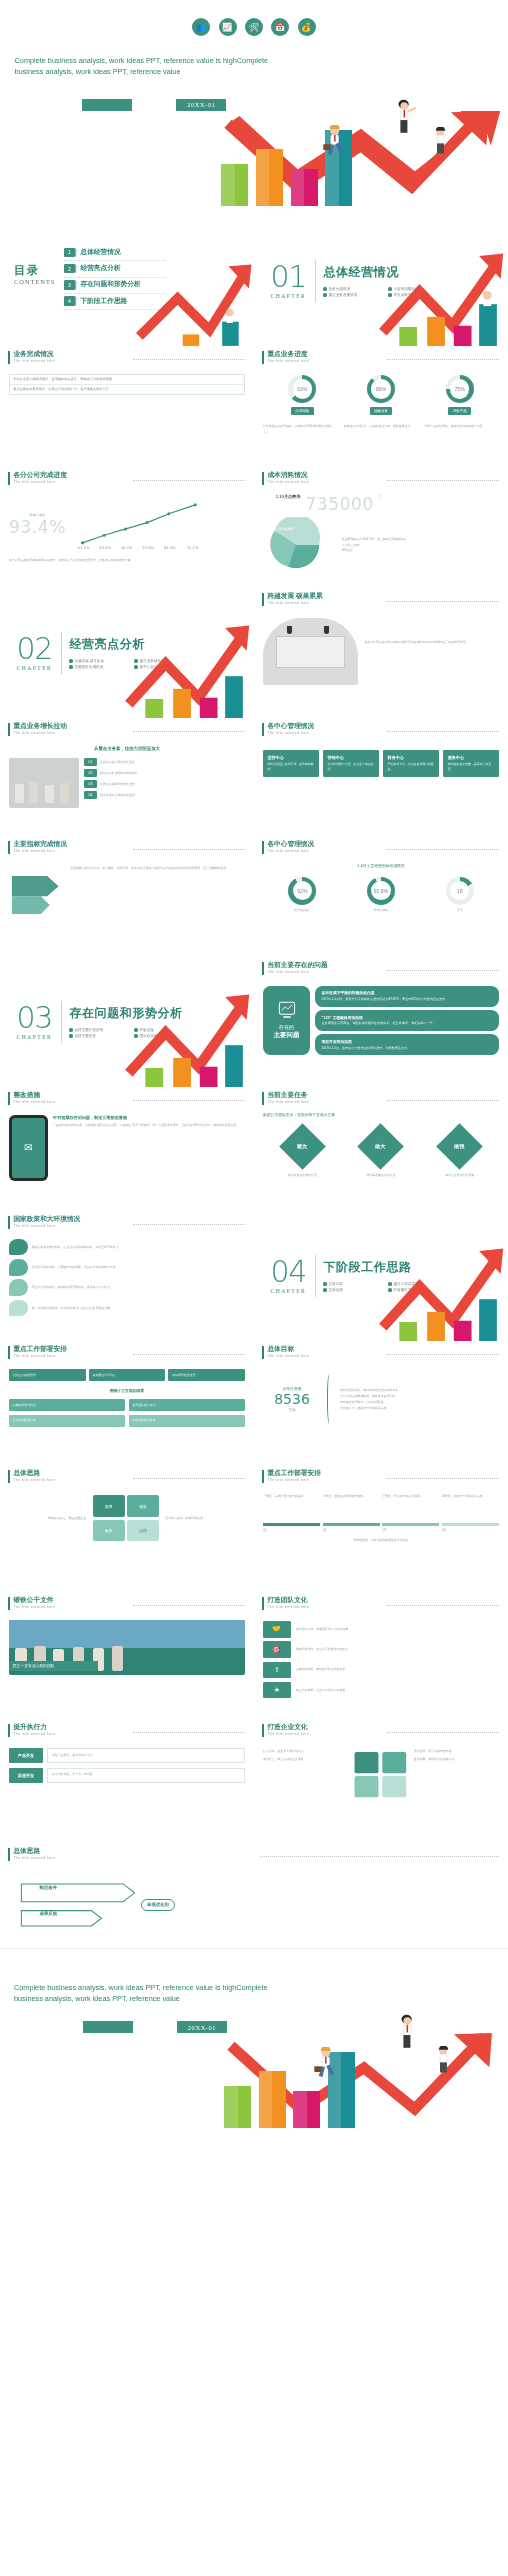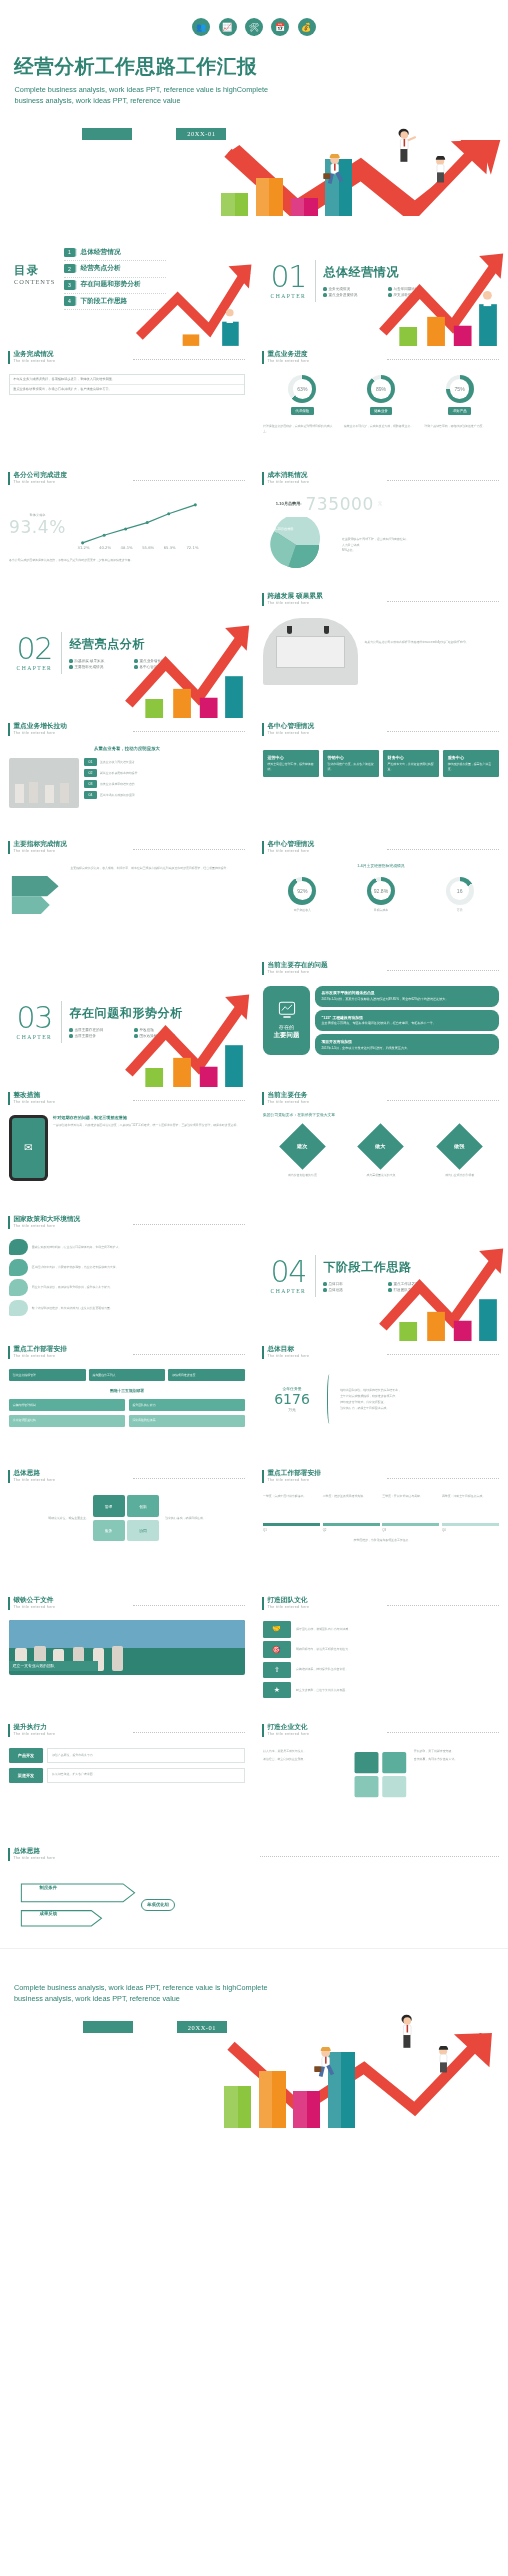--- a/index.html
+++ b/index.html
@@ -147,21 +147,20 @@
 <div class="page">
 
   <div class="slide full cover">
     <div class="cover-icons">
       <div class="ic">👥</div>
       <div class="ic">📈</div>
       <div class="ic">🛠</div>
       <div class="ic">📅</div>
       <div class="ic">💰</div>
     </div>
-    <div class="cover-title">经营分析工作思路工作汇报</div>
     <div class="cover-sub">Complete business analysis, work ideas PPT, reference value is highComplete business analysis, work ideas PPT, reference value</div>
     <div class="cover-badges">
       <div class="badge-blank"></div>
       <div class="badge-date">20XX-01</div>
     </div>
 
     <div class="graphic">
       <svg class="arrow-svg" width="299" height="95" viewBox="0 0 470 150">
         <path d="M40 20 L150 120 L250 55 L330 120 L440 5 L455 55 L470 0 L405 -5 L420 28 L335 95 L250 28 L150 92 L58 8 Z" fill="#e8483c"></path>
         <path d="M40 20 L150 120 L250 55 L330 120 L440 5" fill="none" stroke="#e8483c" stroke-width="17"></path>
@@ -389,21 +388,21 @@
     <div class="slide half" style="height:121px">
       <div class="sh">
         <i class="tick"></i>
         <div class="txt">
           <div class="cn">成本消耗情况</div>
           <div class="en">The  title  entered here</div>
         </div>
         <i class="rule"></i>
       </div>
       <div class="cbody">
-        <div style="display:flex;align-items:center;gap:3.8px;margin-top:5.1px;margin-left:12.7px">
+        <div style="display:flex;align-items:flex-start;gap:3.8px;margin-top:5.1px;margin-left:12.7px">
           <span style="font-size:4.1px;font-weight:bold;color:#4d5a58">1-10月总费用:</span>
           <span class="kpi-big">735000</span>
           <span style="font-size:4.4px;color:#cfdedb">元</span>
         </div>
         <div style="display:flex;align-items:center;gap:9px;margin-top:3.8px">
           <svg width="70" height="56" viewBox="0 0 110 88">
             <circle cx="52" cy="44" r="36" fill="#3d9180"></circle>
             <path d="M52 44 L88 44 A36 36 0 0 1 40 78 Z" fill="#5cae9c"></path>
             <path d="M52 44 L40 78 A36 36 0 0 1 18 22 Z" fill="#86c7b8"></path>
             <path d="M52 44 L18 22 A36 36 0 0 1 88 44 Z" fill="#b8ded5"></path>
@@ -868,21 +867,21 @@
         <div class="txt">
           <div class="cn">总体目标</div>
           <div class="en">The  title  entered here</div>
         </div>
         <i class="rule"></i>
       </div>
       <div class="cbody">
         <div style="display:flex;gap:6.4px;margin-top:11.4px;align-items:center">
           <div style="text-align:center;width:58px">
             <div style="font-size:3.8px;color:#2f8373">全年任务量</div>
-            <div style="font-size:14px;color:#3d9180;font-family:'DejaVu Sans',sans-serif">6176</div>
+            <div style="font-size:14px;color:#3d9180;font-family:'DejaVu Sans',sans-serif">8536</div>
             <div style="font-size:3.8px;color:#7d8d8a">万元</div>
           </div>
           <div style="width:6.4px;height:50px;border-left:1.3px solid #3d9180;border-radius:40%"></div>
           <div style="flex:1">
             <div class="tiny" style="line-height:2.1">继续巩固和加强，继续保持增长势头和增长率，</div>
             <div class="tiny" style="line-height:2.1">全年计划完成数据指标，稳步推进各项工作。</div>
             <div class="tiny" style="line-height:2.1">持续改进管理模式，优化资源配置。</div>
             <div class="tiny" style="line-height:2.1">强化执行力，确保全年目标圆满完成。</div>
           </div>
         </div>

